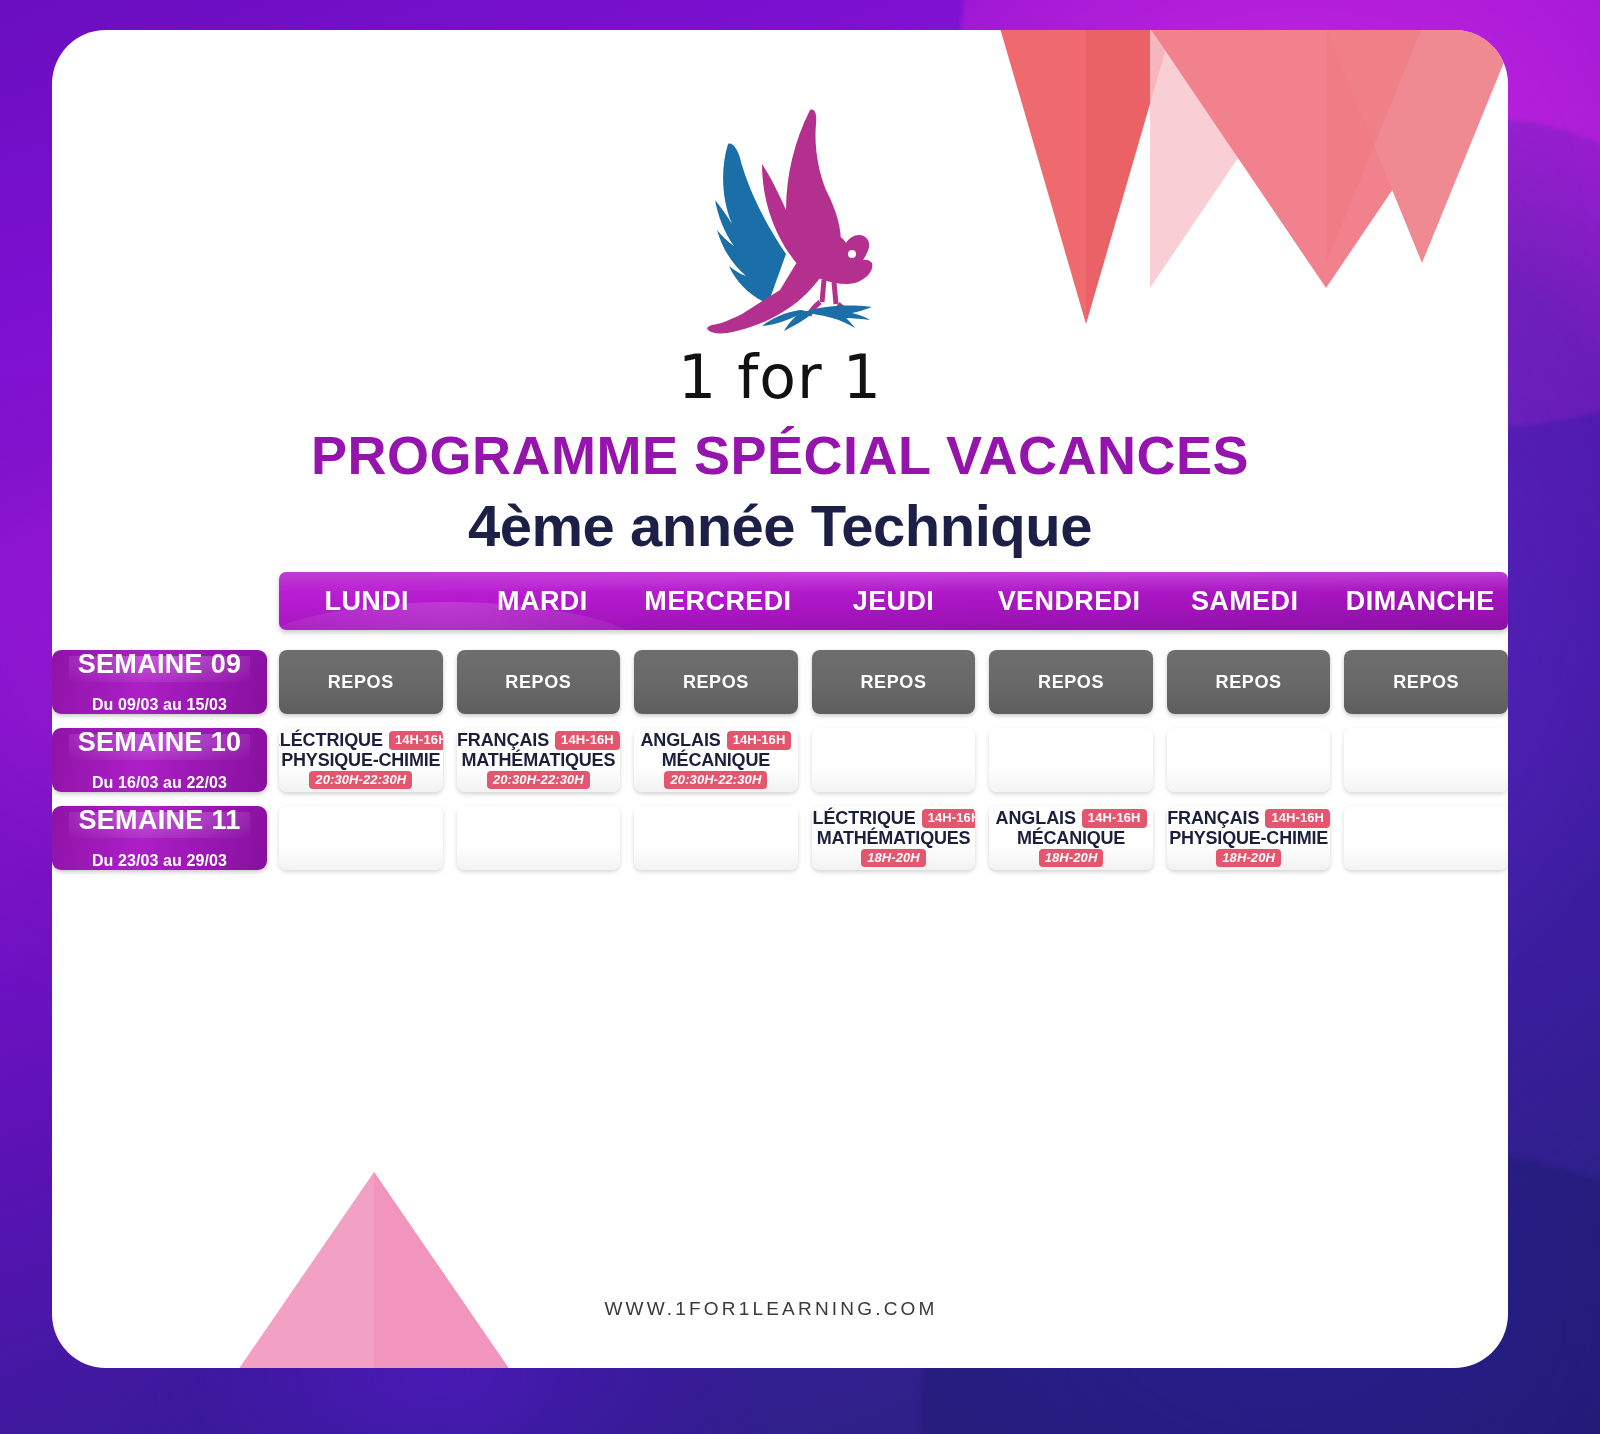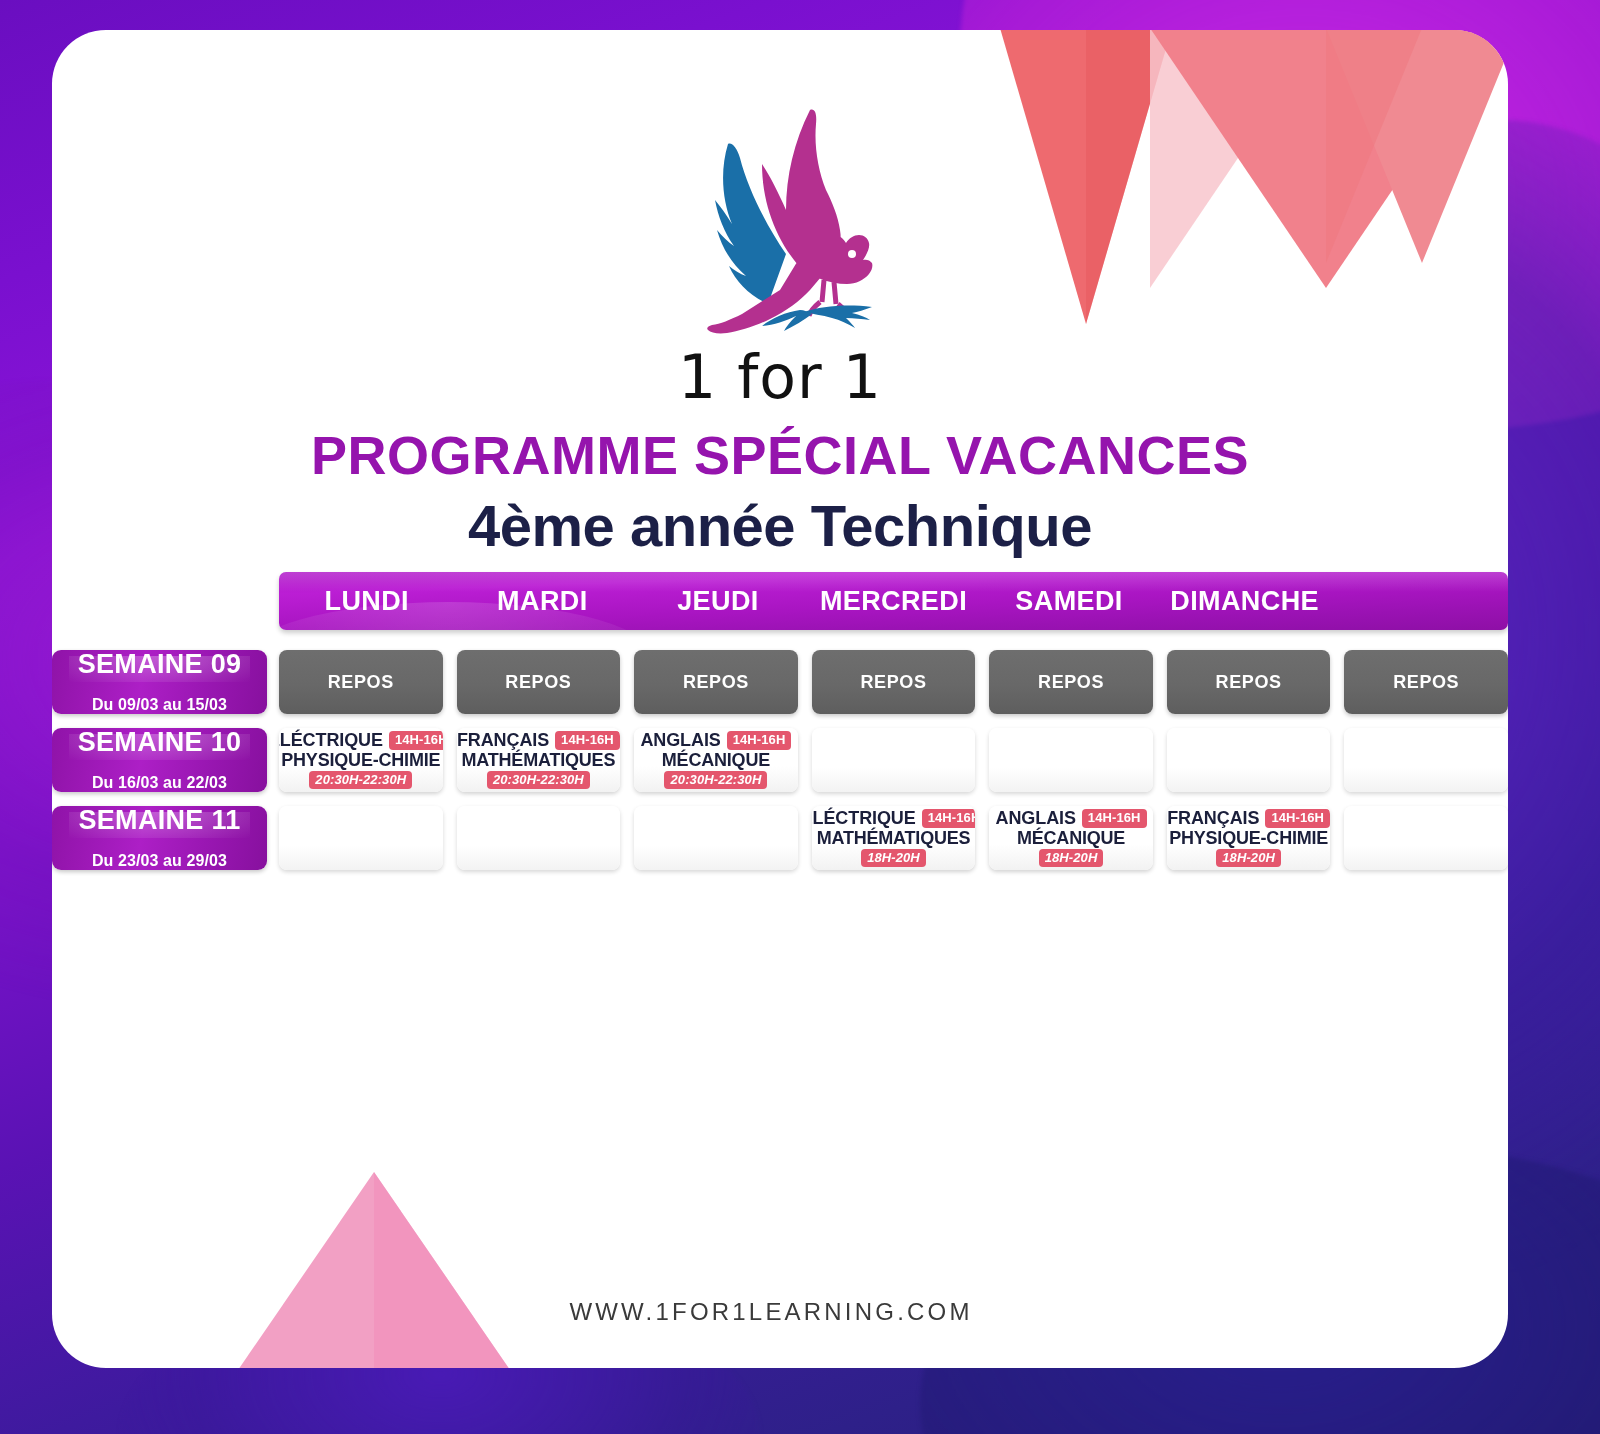--- a/index.html
+++ b/index.html
@@ -353,21 +353,21 @@
     line-height: 1.1;
   }
   .badge-time2 { margin-top: 1px; font-style: italic; }
 
   
   #footer-url {
     position: absolute;
     left: 0; right: 18px;
     top: 1268px;
     text-align: center;
-    font-size: 24px;
+    font-size: 19px;
     font-weight: 400;
     letter-spacing: 3.2px;
     color: #3a3a3a;
   }
 </style>
 </head>
 <body>
 
 <div id="bg">
   <div class="swirl swirl-a"></div>
@@ -440,22 +440,23 @@
           <div class="week-name">SEMAINE 11</div>
           <div class="week-range">Du 23/03 au 29/03</div>
         </div>
       </div>
 
       <div id="grid-area">
 
         <div id="days-header">
           <div class="day-cell">LUNDI</div>
           <div class="day-cell">MARDI</div>
+          <div class="day-cell">MERCREDI</div>
           <div class="day-cell">JEUDI</div>
-          <div class="day-cell">MERCREDI</div>
+          <div class="day-cell">VENDREDI</div>
           <div class="day-cell">SAMEDI</div>
           <div class="day-cell">DIMANCHE</div>
         </div>
 
         <div class="week-row row-1">
           <div class="cell repos">
             <span class="repos-label">REPOS</span>
           </div>
           <div class="cell repos">
             <span class="repos-label">REPOS</span>

